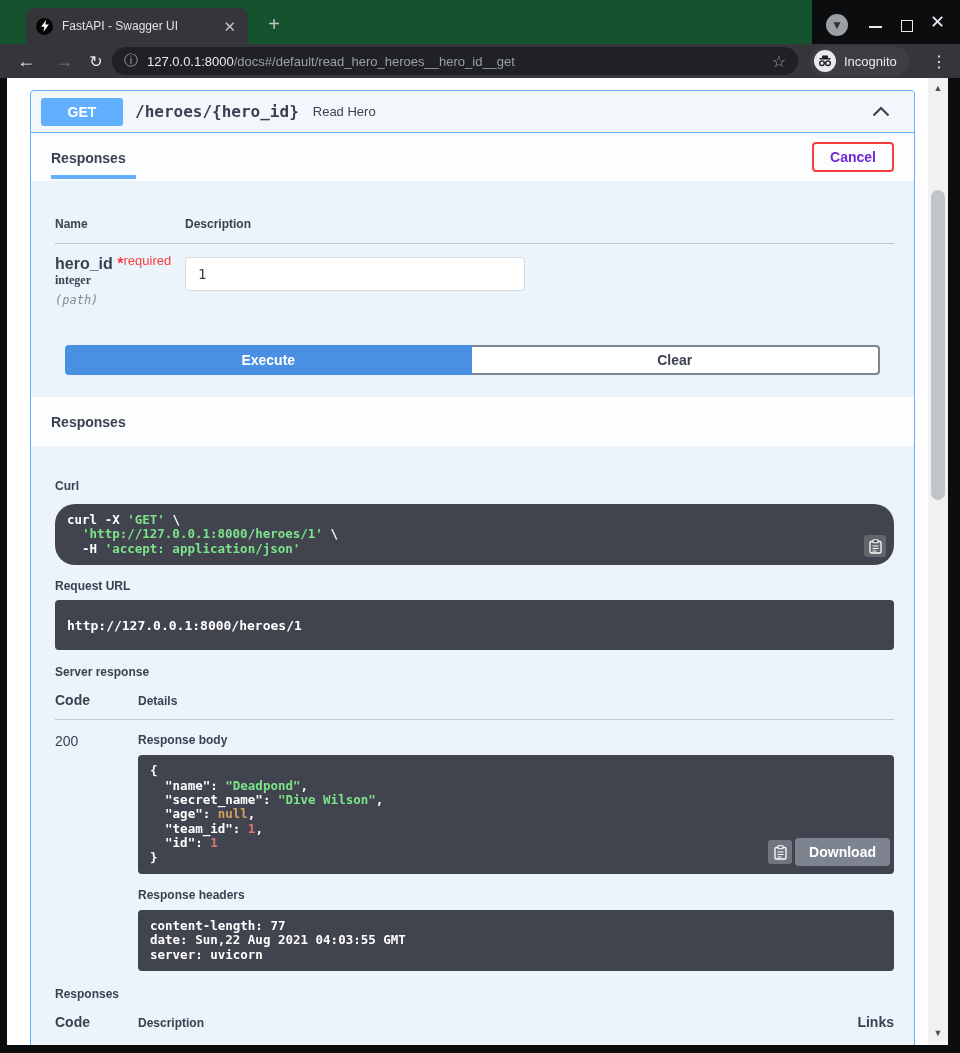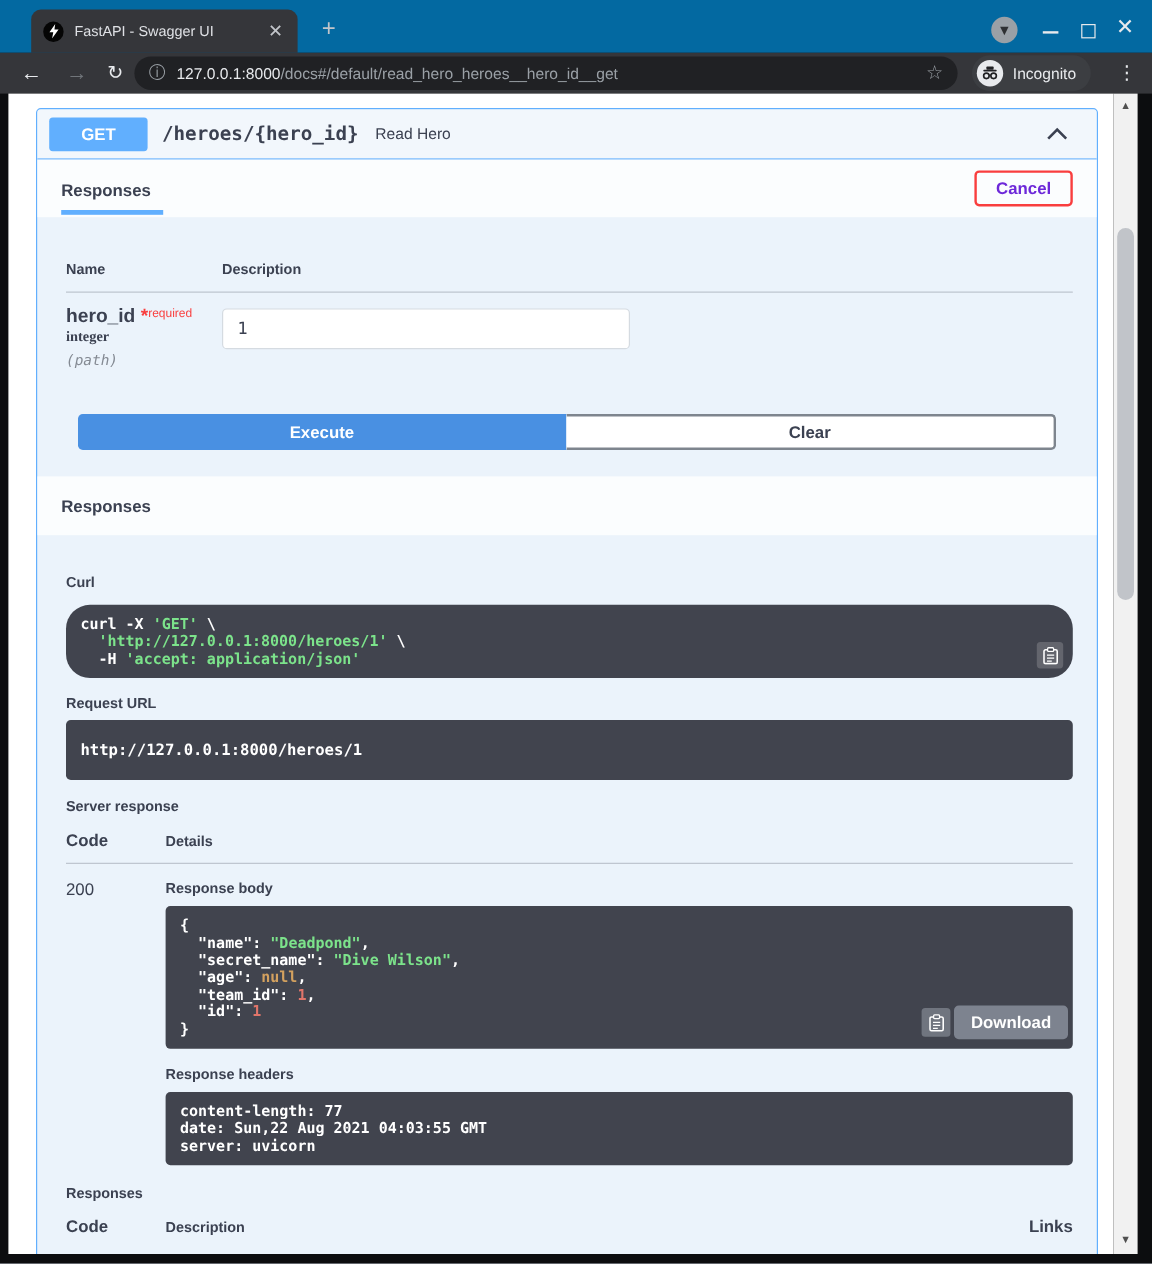--- a/index.html
+++ b/index.html
@@ -5,21 +5,21 @@
   html,body{margin:0;padding:0;}
   body{
     width:960px;height:1053px;position:relative;overflow:hidden;
     background:#0c0d0f;
     font-family:"Liberation Sans", sans-serif;
     -webkit-font-smoothing:antialiased;
   }
   .mono{font-family:"DejaVu Sans Mono","Liberation Mono",monospace;}
 
   
-  .tabbar{position:absolute;top:0;left:0;width:960px;height:44px;background:#0369a1;}
+  .tabbar{position:absolute;top:0;left:0;width:812px;height:44px;background:#14532d;}
   .tab{position:absolute;left:26px;top:8px;width:222px;height:36px;background:#35363a;
        border-radius:8px 8px 0 0;display:flex;align-items:center;padding:0 10px;box-sizing:border-box;}
   .favicon{width:17px;height:17px;border-radius:50%;background:#050505;display:flex;align-items:center;justify-content:center;flex:none;}
   .tab-title{color:#dfe1e5;font-size:12px;margin-left:9px;flex:1;white-space:nowrap;overflow:hidden;}
   .tab-close{color:#c2c5ca;font-size:15px;line-height:1;padding:2px;cursor:default;}
   .newtab{position:absolute;left:262px;top:12px;width:24px;height:24px;color:#c2c5ca;font-size:20px;
           display:flex;align-items:center;justify-content:center;}
   .update-chip{position:absolute;left:826px;top:14px;width:22px;height:22px;border-radius:50%;background:#9aa0a6;
           display:flex;align-items:center;justify-content:center;color:#2e3033;font-size:12px;line-height:1;}
   .win-btn{position:absolute;top:16px;color:#e8eaed;}
@@ -67,21 +67,21 @@
            padding:15px 10px 9px 0;}
   .cancel-btn{height:30px;padding:0 16px;border:2px solid #f93e3e;border-radius:4px;background:transparent;
            color:#6d28d9;font-weight:bold;font-size:14px;display:flex;align-items:center;box-sizing:border-box;}
 
   .params-area{padding:20px 20px 38px 24px;}
   .p-head{display:grid;grid-template-columns:130px 1fr;font-size:12px;font-weight:bold;color:#3b4151;
           padding:16px 0 12px;border-bottom:1px solid rgba(59,65,81,.25);}
   .p-row{display:grid;grid-template-columns:130px 1fr;padding-top:11px;}
   .pname{font-size:16px;font-weight:bold;color:#3b4151;}
   .req-star{color:#f93e3e;}
-  .req-lbl{color:#f93e3e;font-size:10px;position:relative;top:-4px;font-weight:normal;text-align:right;}
+  .req-lbl{color:#f93e3e;font-size:13px;position:relative;top:-4px;font-weight:normal;text-align:right;}
   .ptype{font-family:Liberation Serif, serif;font-weight:bold;font-size:12px;color:#3b4151;margin-top:0;}
   .ploc{font-family:"DejaVu Sans Mono","Liberation Mono",monospace;font-style:italic;font-size:12px;color:#848a93;margin-top:5px;}
   .pinput{width:340px;height:34px;border:1px solid #d5dbe1;border-radius:4px;padding:0 12px;box-sizing:border-box;
           font-family:"DejaVu Sans Mono","Liberation Mono",monospace;font-size:14px;color:#3b4151;background:#fff;margin-top:2px;}
 
   .exec-wrap{padding:0 34px 22px;}
   .btn-row{display:flex;height:30px;}
   .exec-btn{flex:1;background:#4990e2;border:none;border-radius:4px 0 0 4px;color:#fff;font-weight:bold;font-size:14px;}
   .clear-btn{flex:1;background:#fff;border:2px solid #7e858e;border-left:none;border-radius:0 4px 4px 0;
              color:#3b4151;font-weight:bold;font-size:14px;box-sizing:border-box;}

